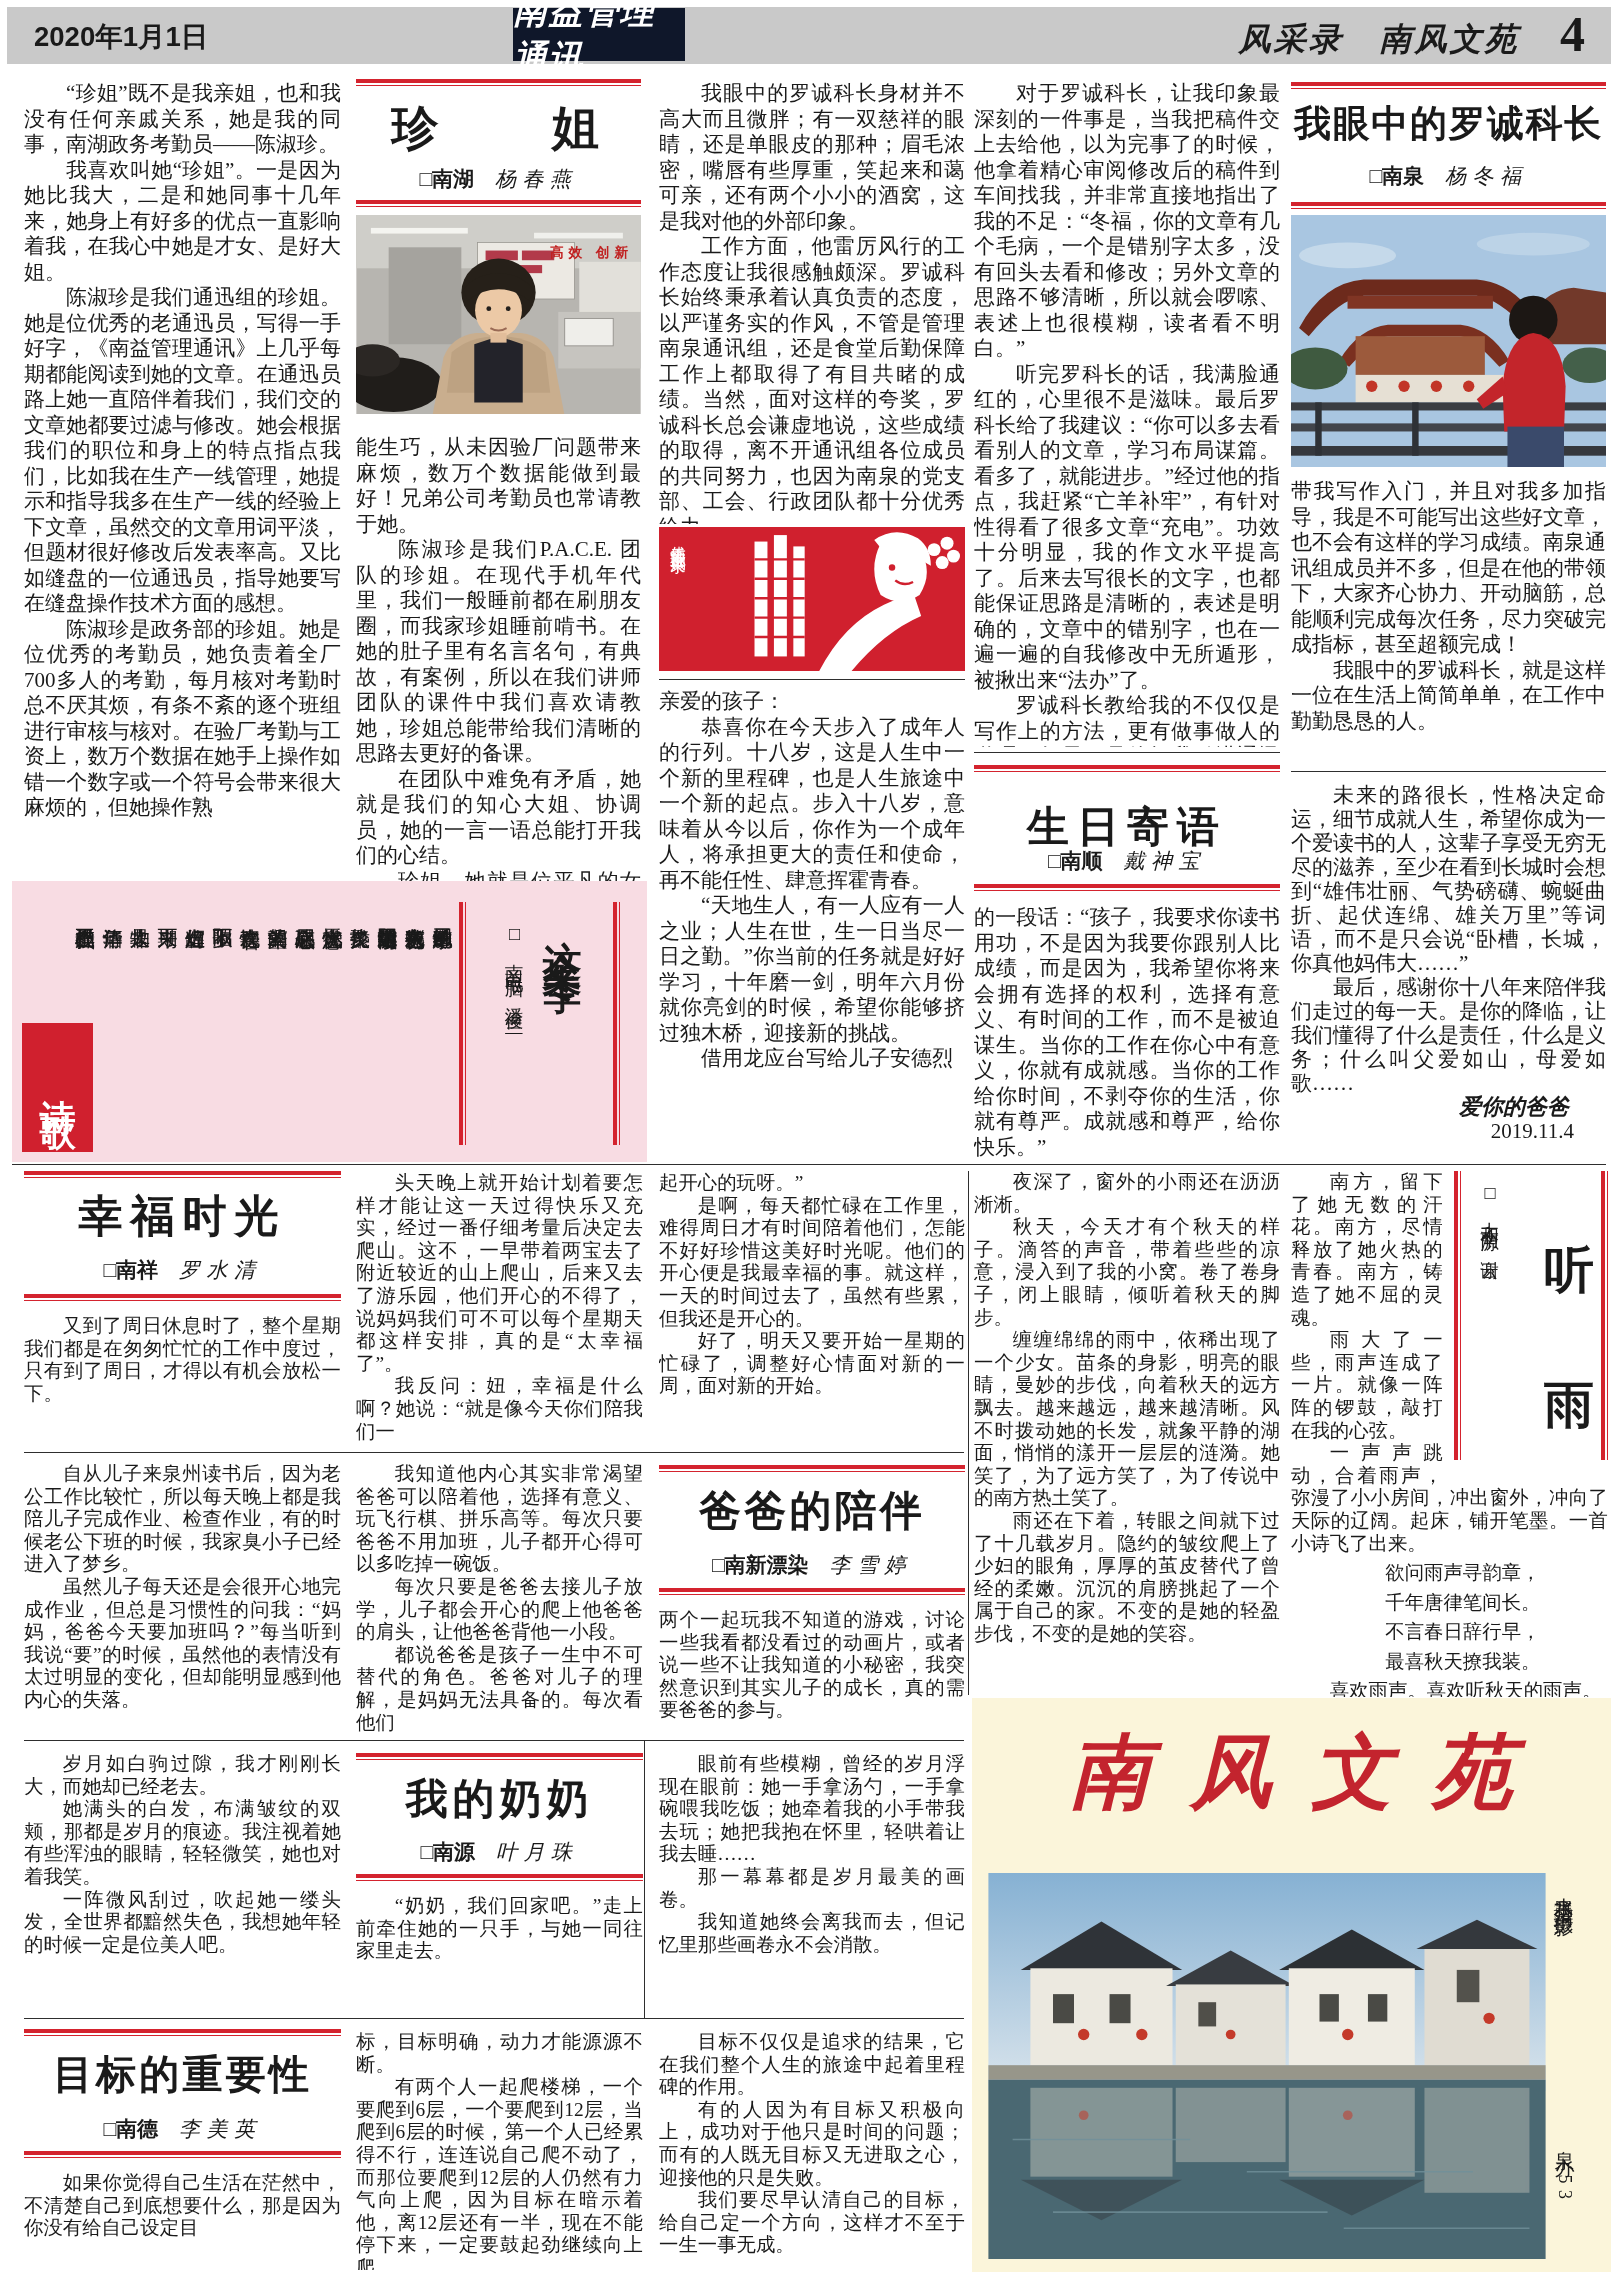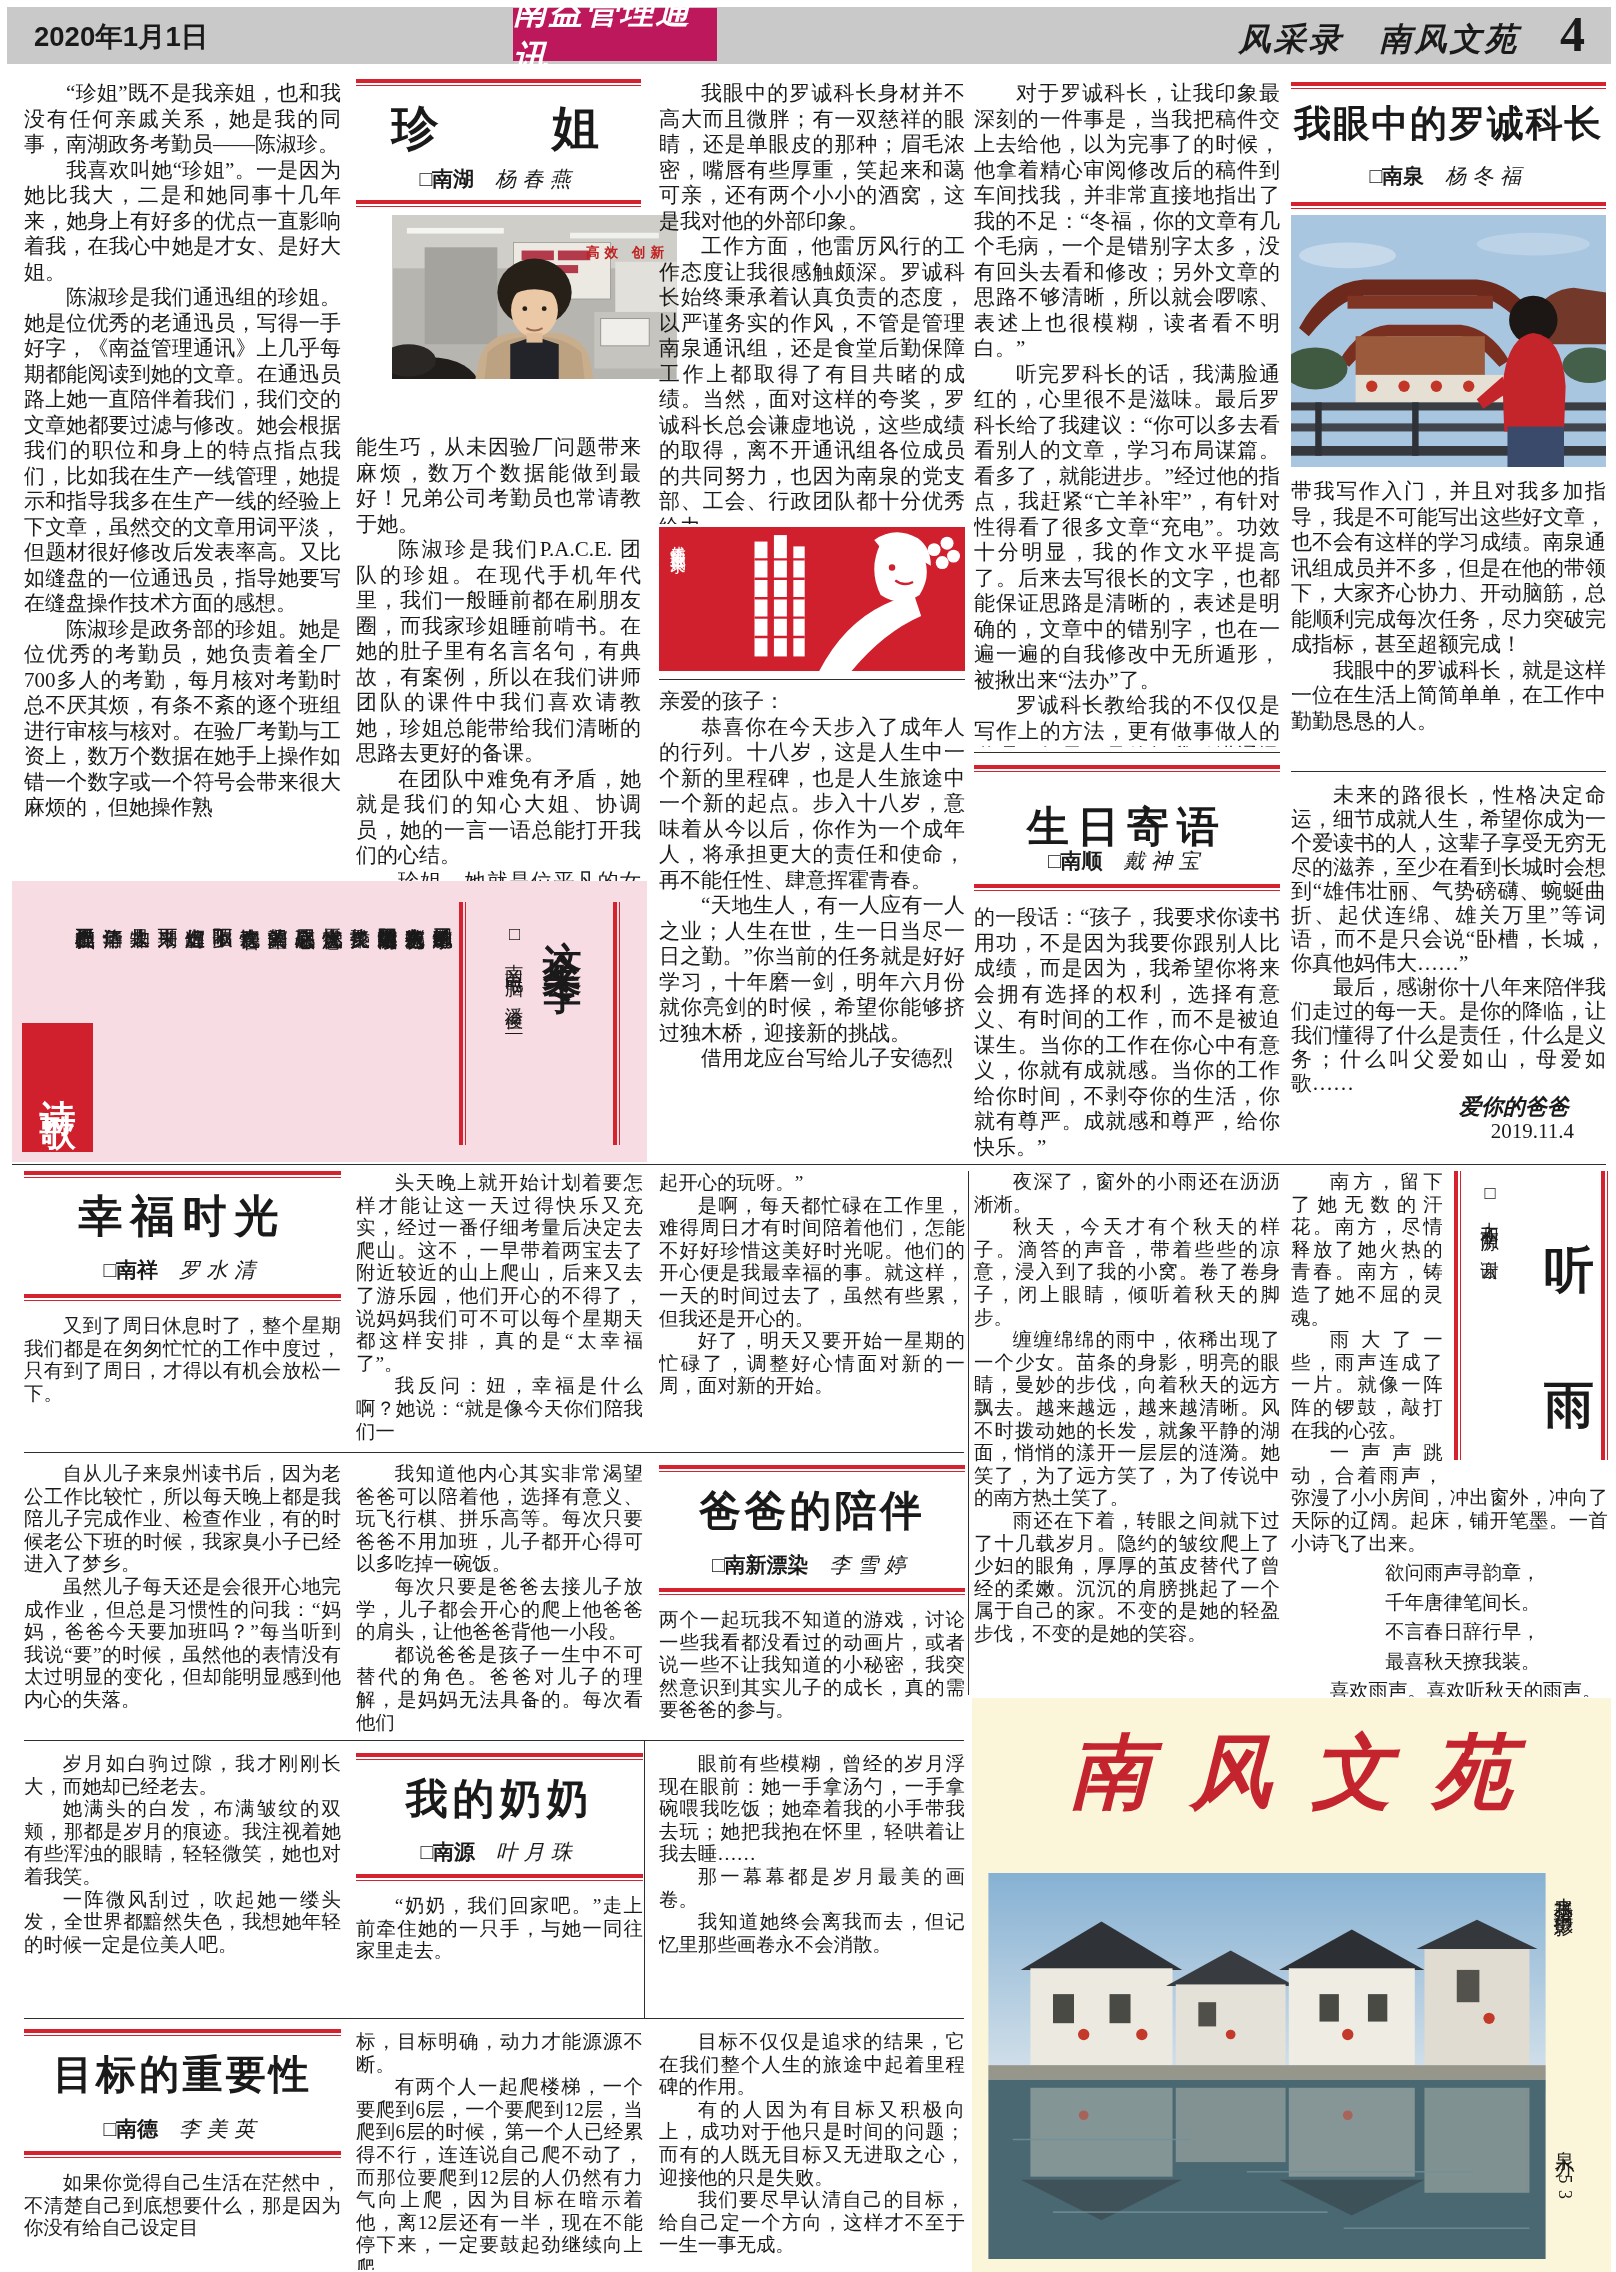--- a/index.html
+++ b/index.html
@@ -19,21 +19,21 @@
   .hline{position:absolute;height:0.8px;background:#2e2e2e;}
   .vline{position:absolute;width:0.8px;background:#2e2e2e;}
   .atitle{position:absolute;text-align:center;font-weight:bold;letter-spacing:4.9px;}
   .byline{position:absolute;text-align:center;font-size:21px;}
   .byline .bu{font-family:"Liberation Sans","DejaVu Sans",sans-serif;font-weight:bold;}
   .byline .bn{font-style:italic;margin-left:21px;letter-spacing:6.5px;}
   
   .hdrbar{position:absolute;left:6.5px;top:6.5px;width:1604px;height:57px;background:#c9c9c9;}
   .hdr-date{position:absolute;left:34px;top:19.4px;font-family:"Liberation Sans","DejaVu Sans",sans-serif;
             font-weight:bold;font-size:27.5px;}
-  .mastbox{position:absolute;left:513px;top:8px;width:204px;height:53px;background:#be185d;
+  .mastbox{position:absolute;left:513px;top:8px;width:172px;height:53px;background:#0f172a;
            display:flex;align-items:center;justify-content:center;}
   .masttxt{color:#fff;font-size:34px;font-weight:bold;font-style:italic;letter-spacing:1.6px;}
   .hdr-section{position:absolute;right:97px;top:18px;font-size:32px;font-weight:bold;font-style:italic;letter-spacing:3.2px;}
   .hdr-page{position:absolute;right:32px;top:4.9px;font-size:50px;font-weight:bold;}
   
   .pinkbox{position:absolute;left:12px;top:881px;width:635px;height:281px;background:#f8dce3;}
   .shige{position:absolute;left:9.7px;top:142px;width:71px;height:129px;background:#d0202e;color:#fff;
          writing-mode:vertical-rl;font-size:36px;font-weight:bold;letter-spacing:18px;
          display:flex;align-items:center;justify-content:center;}
   .wpoem{position:absolute;left:65px;top:32px;right:191px;height:225px;writing-mode:vertical-rl;}
@@ -82,21 +82,21 @@
       <p class="para">陈淑珍是政务部的珍姐。她是位优秀的考勤员，她负责着全厂700多人的考勤，每月核对考勤时总不厌其烦，有条不紊的逐个班组进行审核与核对。在验厂考勤与工资上，数万个数据在她手上操作如错一个数字或一个符号会带来很大麻烦的，但她操作熟</p>
     </div>
 
   <div class="redrule" style="left:356px;top:79px;width:285px;"></div>
   <div class="atitle" style="left:356px;top:97px;width:285px;font-size:47px;letter-spacing:6.5px;">珍　　姐</div>
   <div class="byline" style="left:356px;top:165px;width:285px;">
     <span class="bu">□南湖</span><span class="bn">杨春燕</span>
   </div>
   <div class="redrule" style="left:356px;top:200px;width:285px;"></div>
 
-  <div class="photo" style="left:356px;top:215px;width:285px;height:164px;margin-left:36px;">
+  <div class="photo" style="left:356px;top:215px;width:285px;height:199px;">
     <svg width="285" height="210" viewBox="0 0 352 260">
       <rect width="352" height="260" fill="#b7b5b0"></rect>
       <rect width="352" height="66" fill="#cfcec9"></rect>
       <rect x="18" y="16" width="120" height="7" fill="#f4f4f0"></rect>
       <rect x="220" y="22" width="110" height="7" fill="#f0f0ec"></rect>
       <rect x="40" y="40" width="90" height="120" fill="#a5a39e"></rect>
       <rect x="150" y="34" width="120" height="70" fill="#ece9e3" stroke="#9a9892"></rect>
       <rect x="160" y="44" width="40" height="12" fill="#b23a4a"></rect>
       <rect x="160" y="62" width="70" height="10" fill="#b23a4a"></rect>
       <rect x="205" y="44" width="40" height="12" fill="#b23a4a"></rect>

